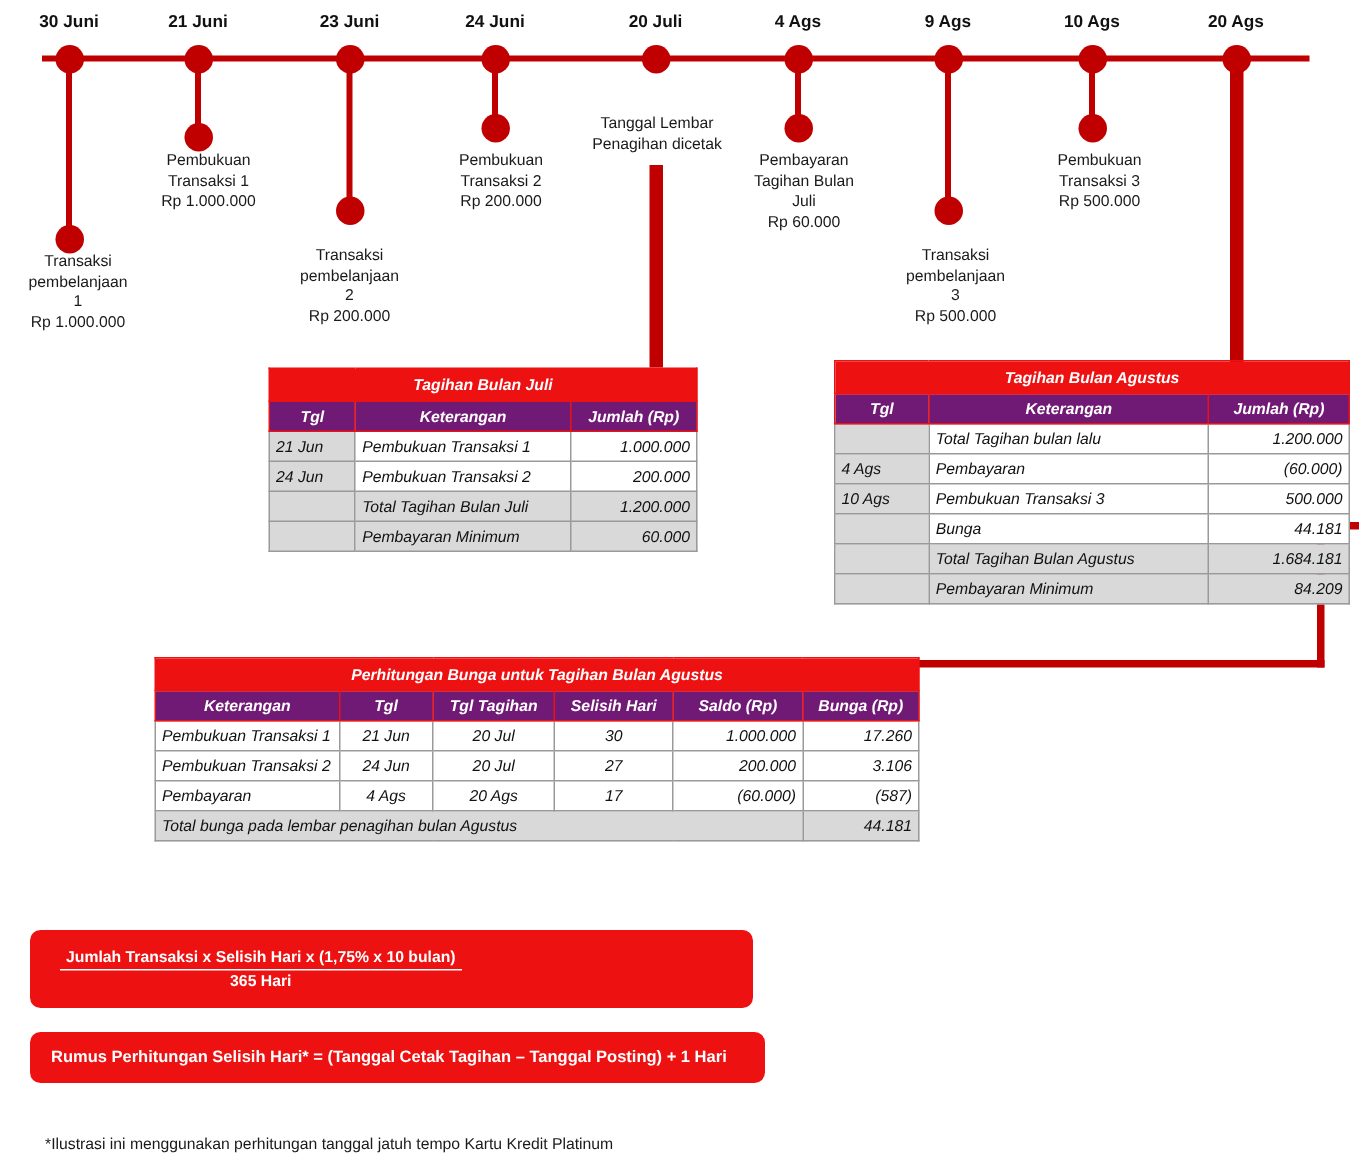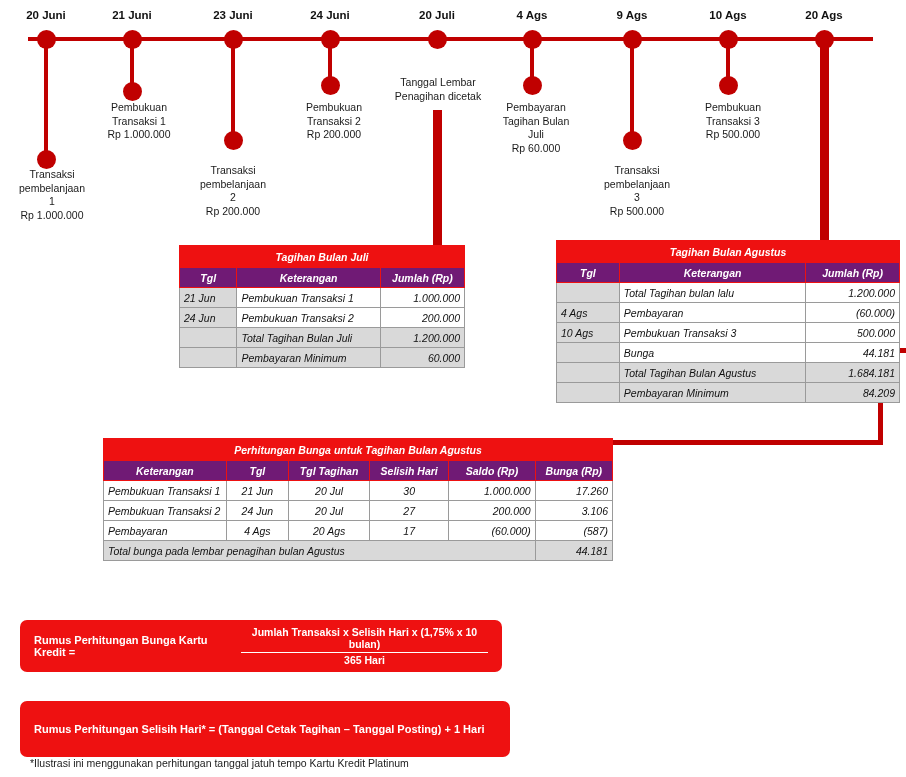--- a/index.html
+++ b/index.html
@@ -158,21 +158,21 @@
 </style>
 </head>
 <body>
 
 <div class="canvas">
 
   <div>
     <div class="tl-axis"></div>
 
     <div class="tl-node" style="left:46px; top:39px;">
-      <div class="tl-date">20 Juni</div>
+      <div class="tl-date">30 Juni</div>
       <div class="tl-stem down" style="height:120px;"></div>
       <div class="tl-enddot" style="top:111px;"></div>
       <div class="tl-dot"></div>
     </div>
     <div class="tl-label" style="left:52px; top:168px;">Transaksi
 pembelanjaan
 1
 Rp 1.000.000</div>
 
     <div class="tl-node" style="left:132px; top:39px;">
@@ -373,26 +373,25 @@
       <td class="num">(587)</td>
     </tr>
     <tr>
       <td class="grey" colspan="5">Total bunga pada lembar penagihan bulan Agustus</td>
       <td class="grey num">44.181</td>
     </tr>
   </tbody>
     </table>
 
   <div class="formula" style="left:20px; top:620px; width:482px; height:52px;">
-    <span>Rumus Perhitungan Bunga Kartu Kredit =</span>
     <span class="frac">
       <span class="n">Jumlah Transaksi x Selisih Hari x (1,75% x 10 bulan)</span>
       <span class="d">365 Hari</span>
     </span>
   </div>
 
-  <div class="formula" style="left:20px; top:688px; width:490px; height:56px;margin-top:13px;">
+  <div class="formula" style="left:20px; top:688px; width:490px; height:34px;">
     <span>Rumus Perhitungan Selisih Hari* = (Tanggal Cetak Tagihan – Tanggal Posting) + 1 Hari</span>
   </div>
 
   <div class="footnote" style="left:30px; top:757px;">*Ilustrasi ini menggunakan perhitungan tanggal jatuh tempo Kartu Kredit Platinum</div>
 
 </div>
 
 </body></html>

